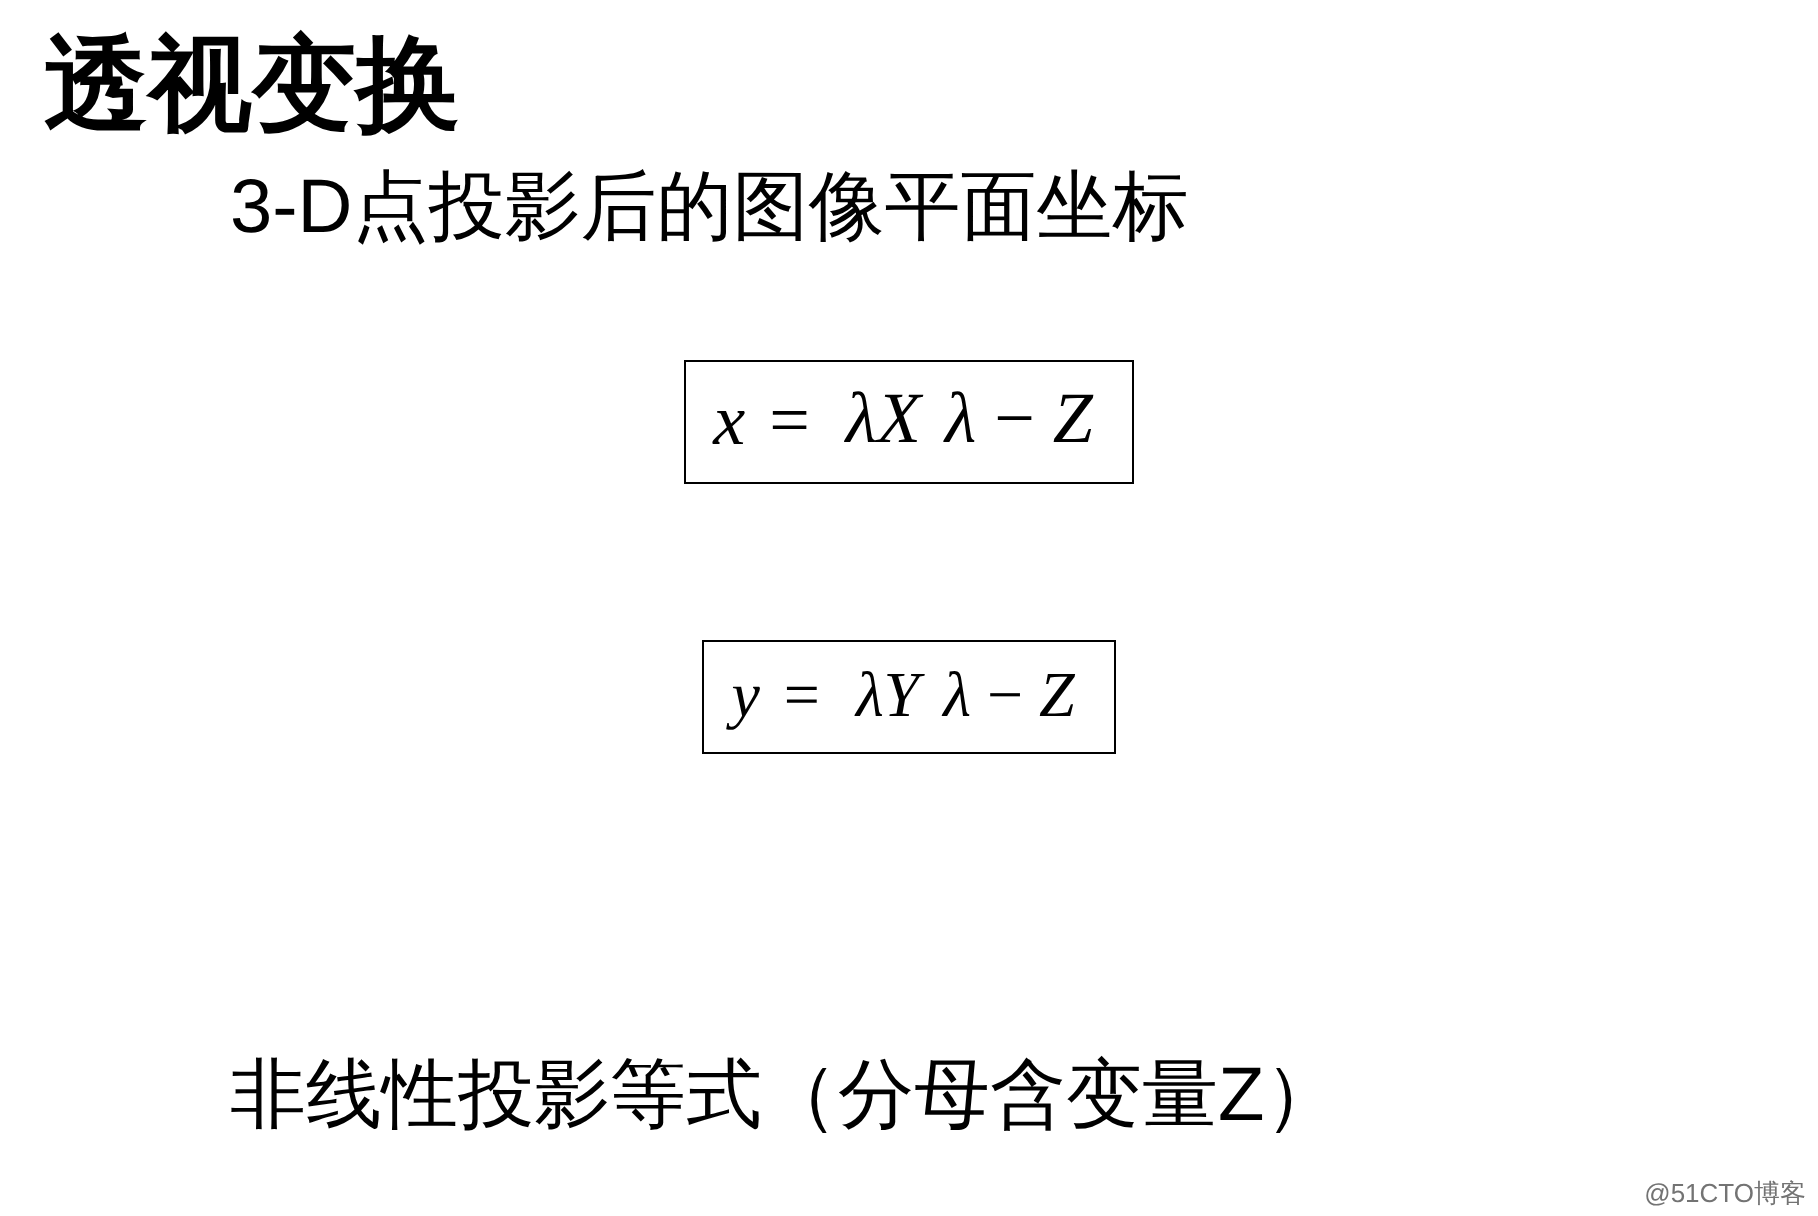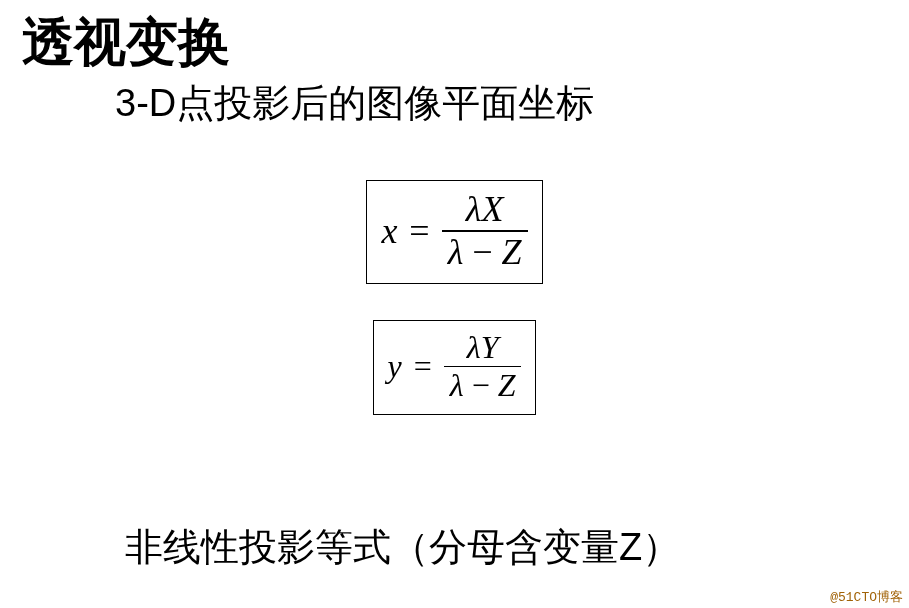--- a/index.html
+++ b/index.html
@@ -46,21 +46,21 @@
   .fbox1 { top: 180px; }
   .fbox2 { top: 320px; }
   .fbox1 .formula-box { font-size: 36px; }
   .fbox2 .formula-box { font-size: 32px; }
   .eq-sign {
     font-style: normal;
     margin: 0 4px;
   }
   .frac {
     display: flex;
-    flex-direction: column;
+    flex-direction: row;
     align-items: center;
     line-height: 1.15;
   }
   .num, .den {
     white-space: nowrap;
     padding: 0 6px;
   }
   .fracline {
     height: 1.5px;
     background: #000;
@@ -68,31 +68,31 @@
   }
   .lambda {
     font-style: italic;
   }
   .minus {
     font-style: normal;
   }
   .bottomtext {
     position: absolute;
     top: 522px;
-    left: 125px;
+    left: 115px;
     font-size: 38px;
     font-weight: 400;
   }
   .watermark {
     position: absolute;
     right: 6px;
     bottom: 2px;
     font-size: 13px;
-    color: #a16207;
-    font-family: Liberation Mono, monospace;
+    color: #737373;
+    font-family: Liberation Sans, sans-serif;
   }
 </style>
 </head>
 <body>
 
 <div class="title">透视变换</div>
 
 <div class="subtitle">3-D点投影后的图像平面坐标</div>
 
 <div class="formula-area fbox1">

